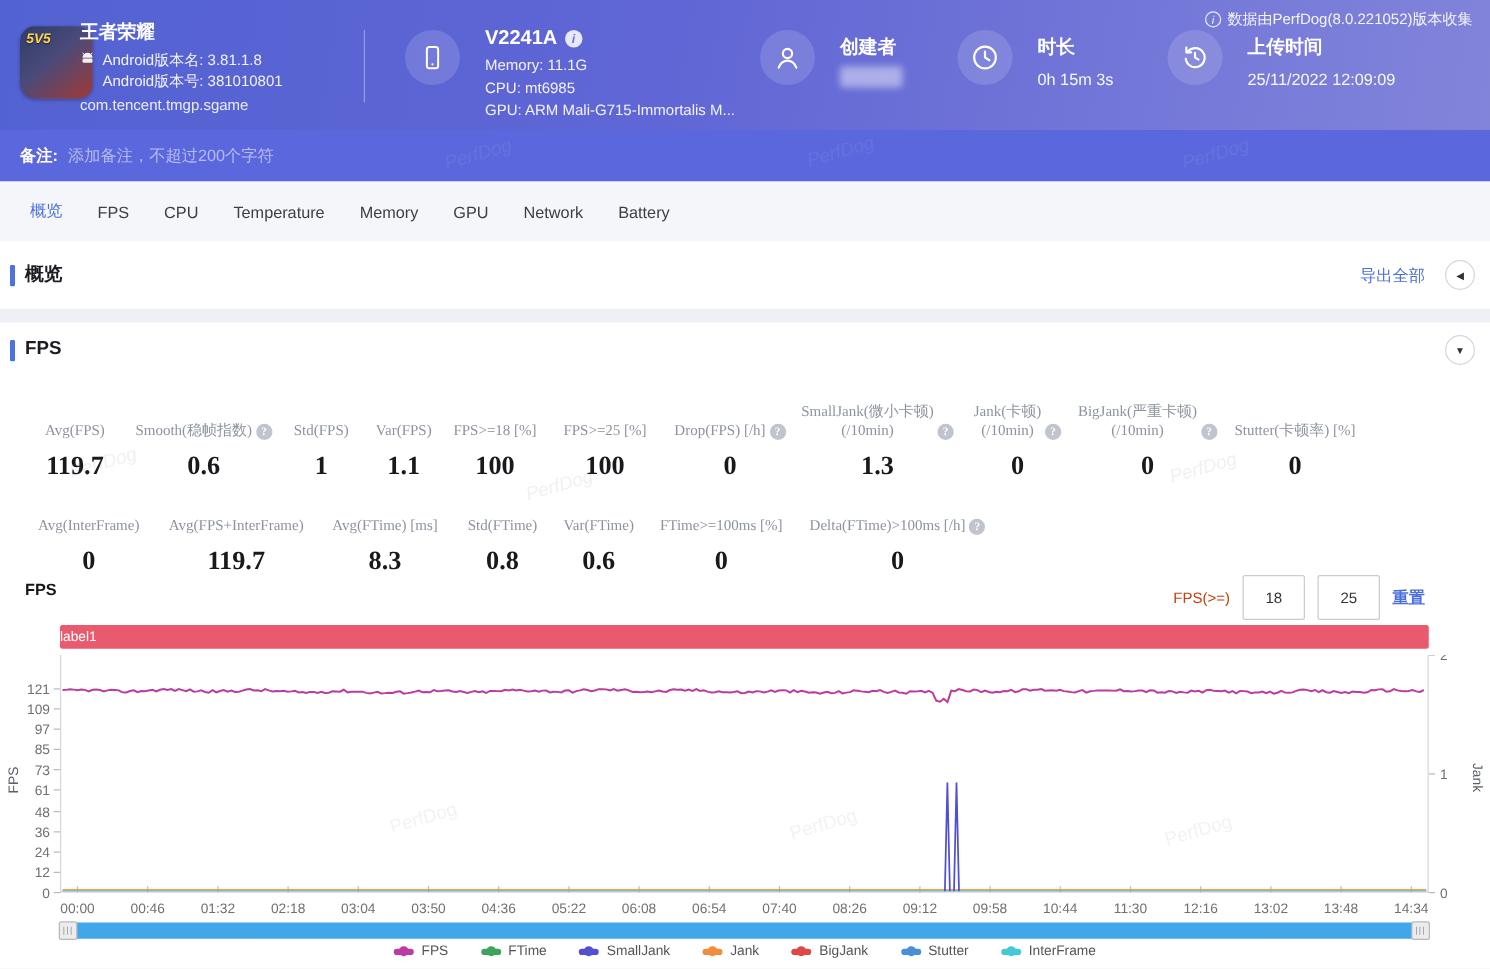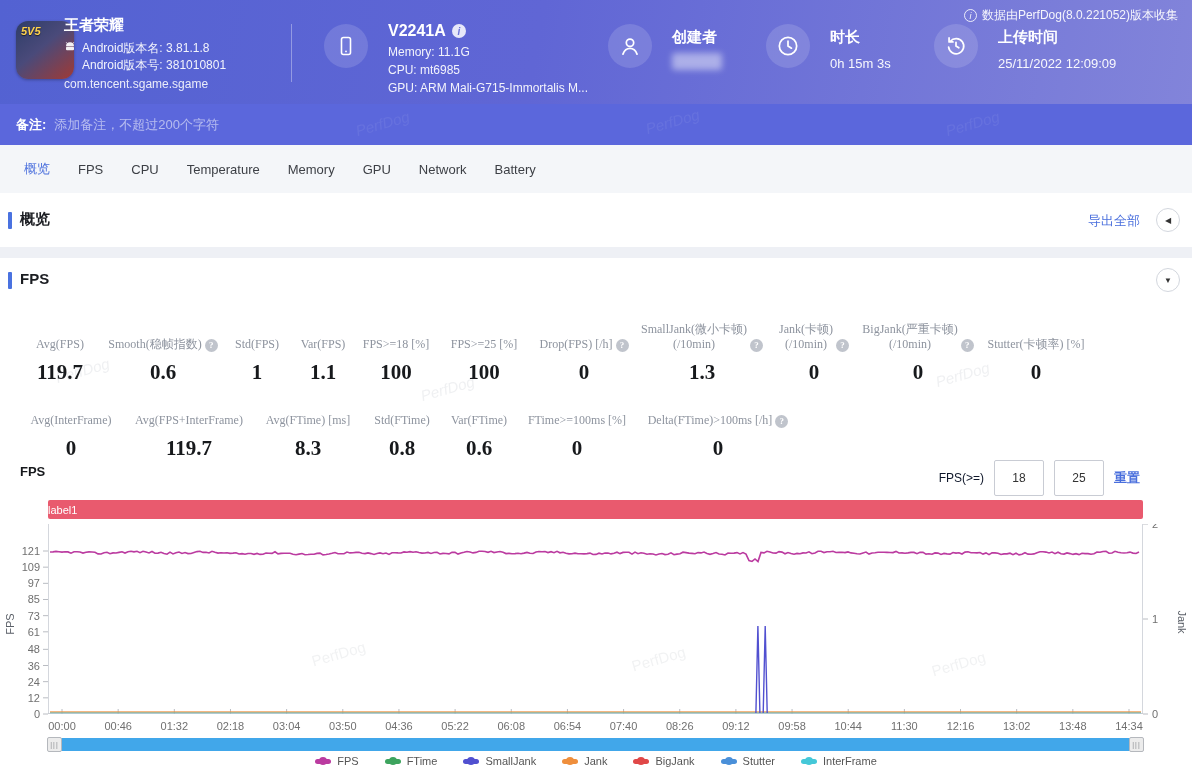--- a/index.html
+++ b/index.html
@@ -65,21 +65,21 @@
   .stat-label { min-height:30px; display:flex; align-items:flex-end; justify-content:center;
     font-size:12px; line-height:15px; color:#8d939e; text-align:center; white-space:pre-line; }
   .help { display:inline-flex; align-items:center; justify-content:center; width:13px; height:13px;
     border-radius:50%; background:#c0c4cc; color:#fff; font-size:9px; font-weight:bold;
     margin-left:3px; vertical-align:-2px; cursor:pointer; }
   .stat-value { margin-top:8px; font-size:21px; font-weight:bold; color:#17191c; }
 
   
   .chart-label { position:absolute; left:20px; top:206px; font-size:13px; font-weight:bold; color:#16181c; }
   .controls { position:absolute; right:52px; top:202px; display:flex; align-items:center; gap:10px; }
-  .ctl-label { font-size:12px; color:#0f172a; }
+  .ctl-label { font-size:12px; color:#c2410c; }
   .ctl-input { width:50px; height:36px; border:1px solid #c9ccd4; border-radius:2px;
     text-align:center; font-size:12px; color:#333; font-family:inherit; }
   .reset-link { font-size:13px; font-weight:bold; color:#4a6fdd; cursor:pointer; }
 
   .banner { position:absolute; left:48px; top:242px; width:1095px; height:19px; border-radius:2px;
     display:flex; align-items:center; justify-content:flex-start; color:#fff; font-size:11px; }
   .chart-svg { position:absolute; left:0; top:266px; }
 
   .scrollbar { position:absolute; left:48px; top:480px; width:1095px; height:13px;
     background:#41a7ea; border-radius:2px; }
@@ -115,21 +115,21 @@
     <svg width="12" height="14" viewBox="0 0 12 14">
       <path d="M2 6.2a4 4 0 0 1 8 0z" fill="rgba(255,255,255,.92)"></path>
       <path d="M3 3.4 2.2 2.2 M9 3.4l.8-1.2" stroke="rgba(255,255,255,.92)" stroke-width=".8"></path>
       <rect x="2" y="6.8" width="8" height="3.4" rx="1" fill="rgba(255,255,255,.92)"></rect>
     </svg>
     <div class="android-lines">
       <div>Android版本名: 3.81.1.8</div>
       <div>Android版本号: 381010801</div>
     </div>
   </div>
-  <div class="pkg">com.tencent.sgame.sgame</div>
+  <div class="pkg">com.tencent.tmgp.sgame</div>
 
   <div class="vdiv"></div>
 
   <div class="hicon" style="left:324px; top:24px;">
     <svg width="24" height="24" viewBox="0 0 24 24">
       <rect x="7.5" y="3.5" width="9" height="17" rx="2" fill="none" stroke="#fff" stroke-width="1.6"></rect>
       <circle cx="12" cy="17.4" r="0.9" fill="#fff"></circle>
     </svg>
   </div>
   <div class="dev-model">

